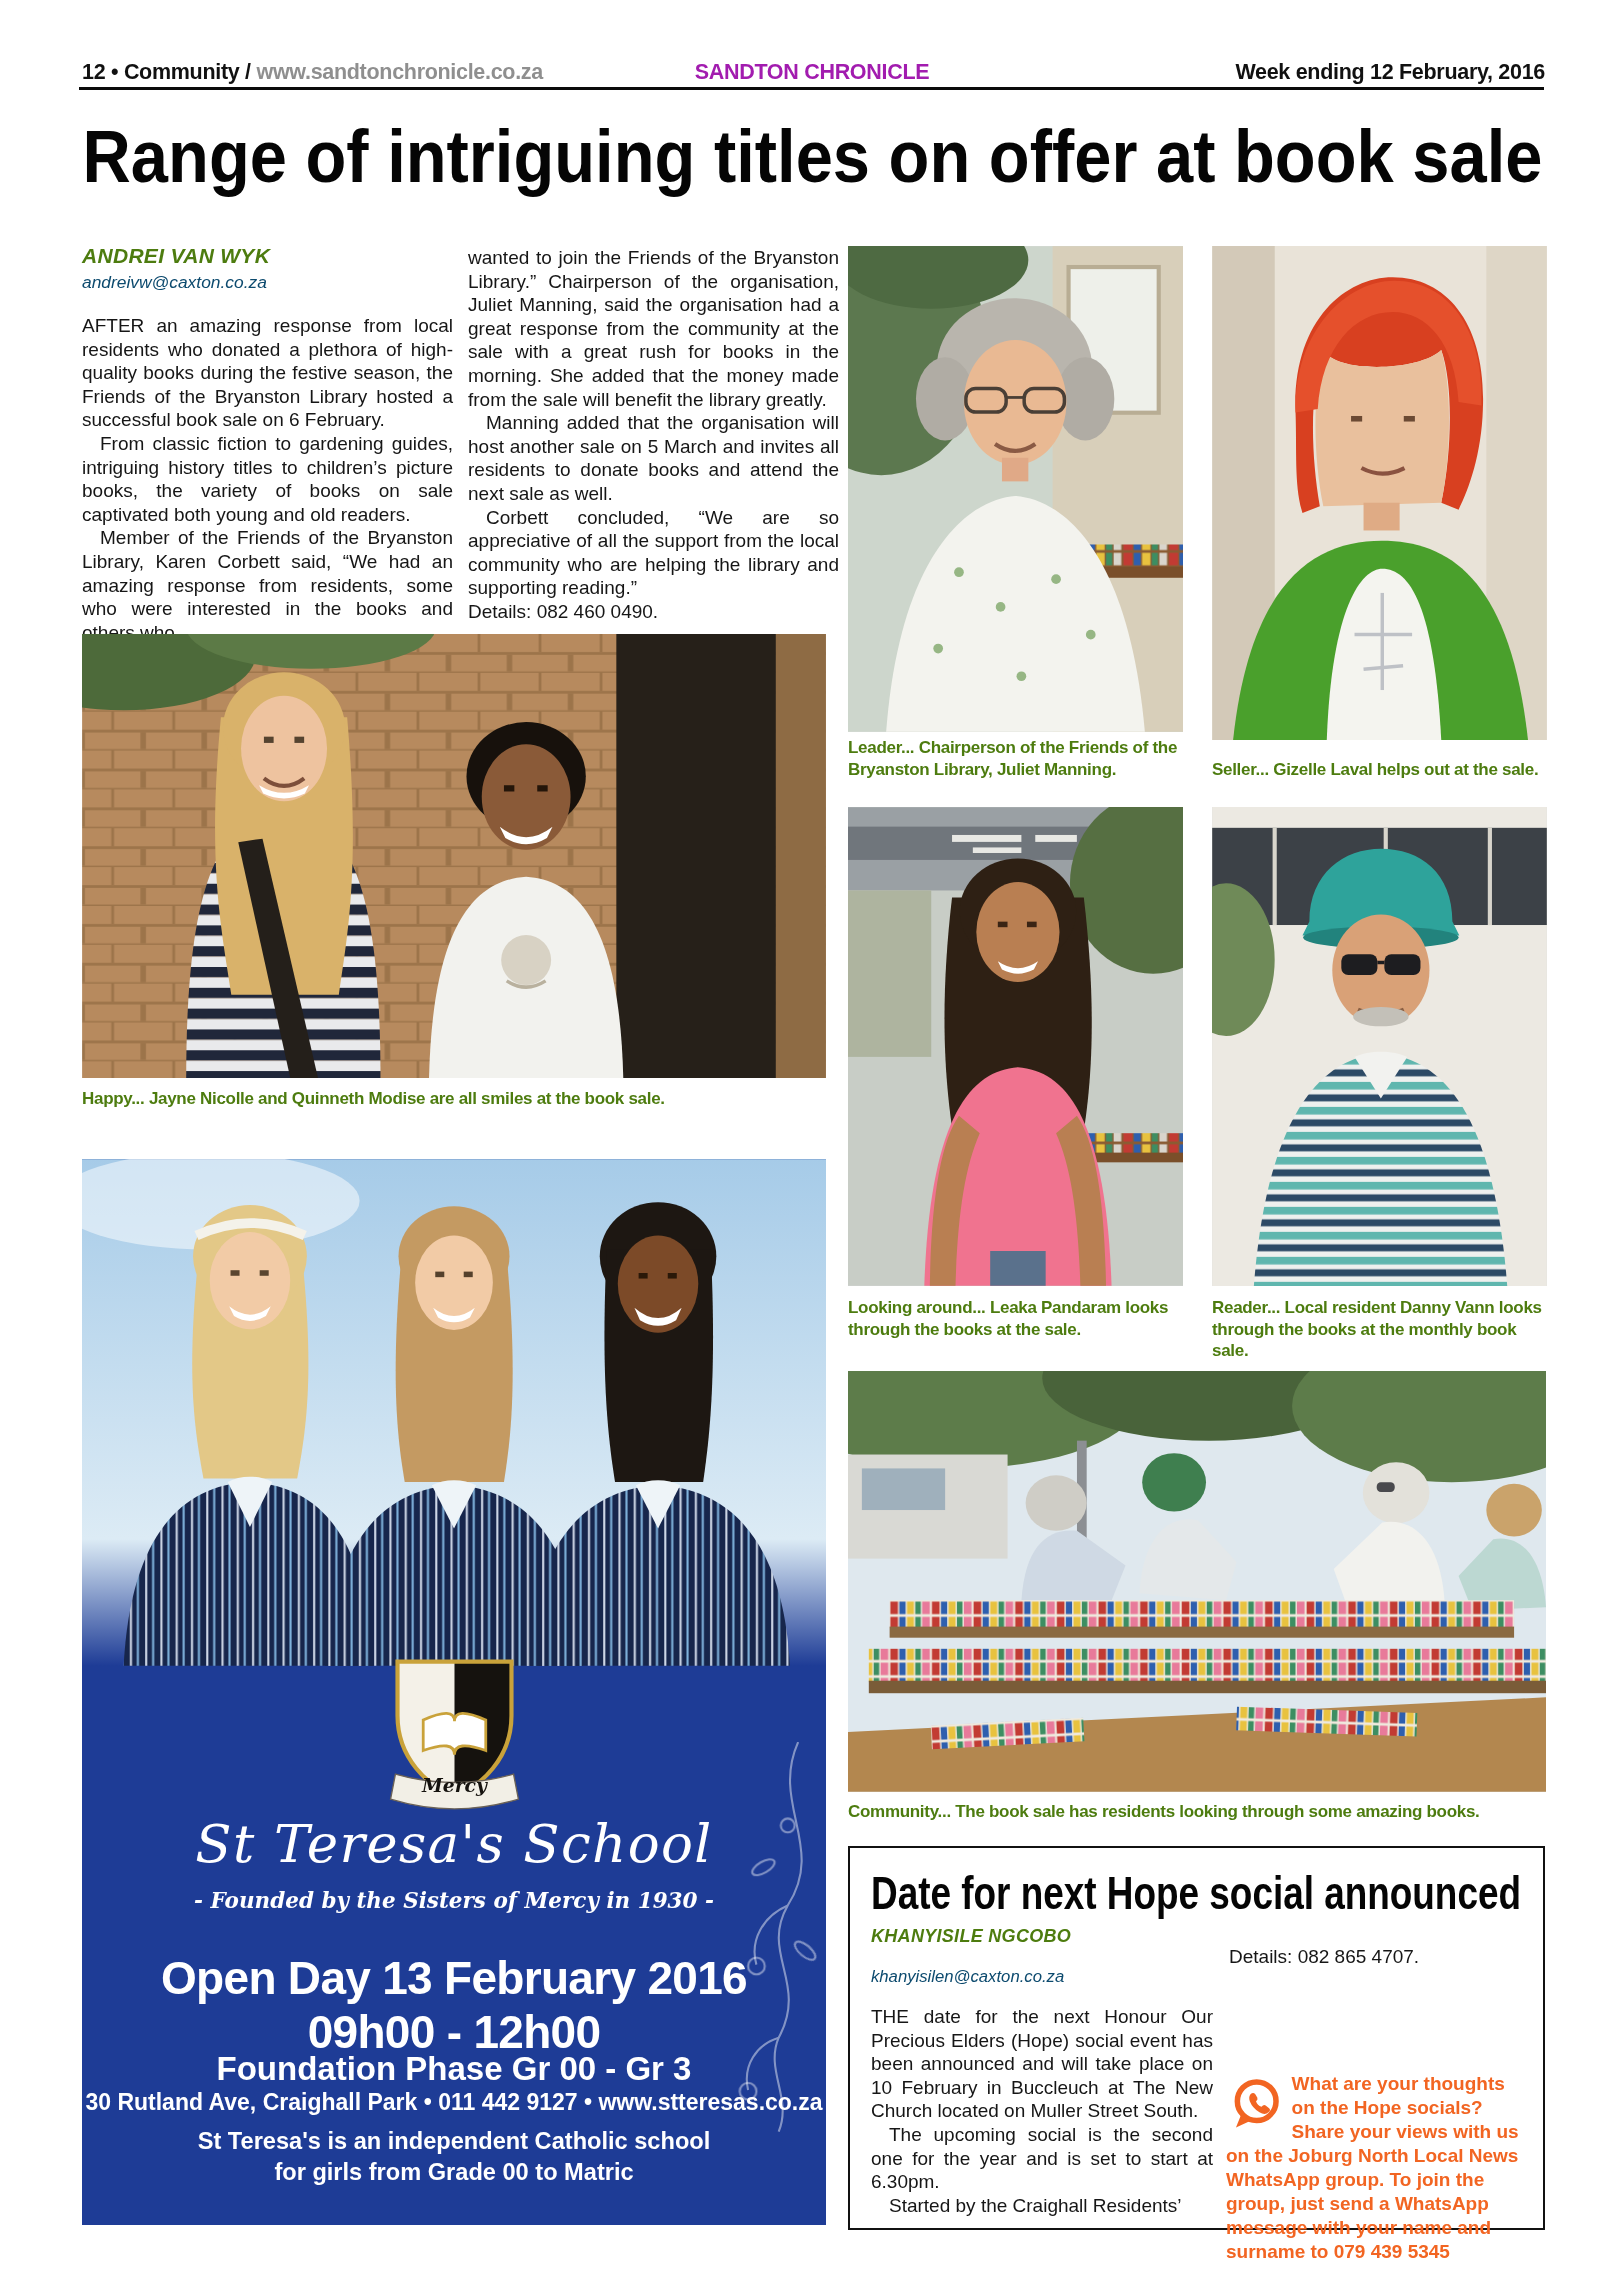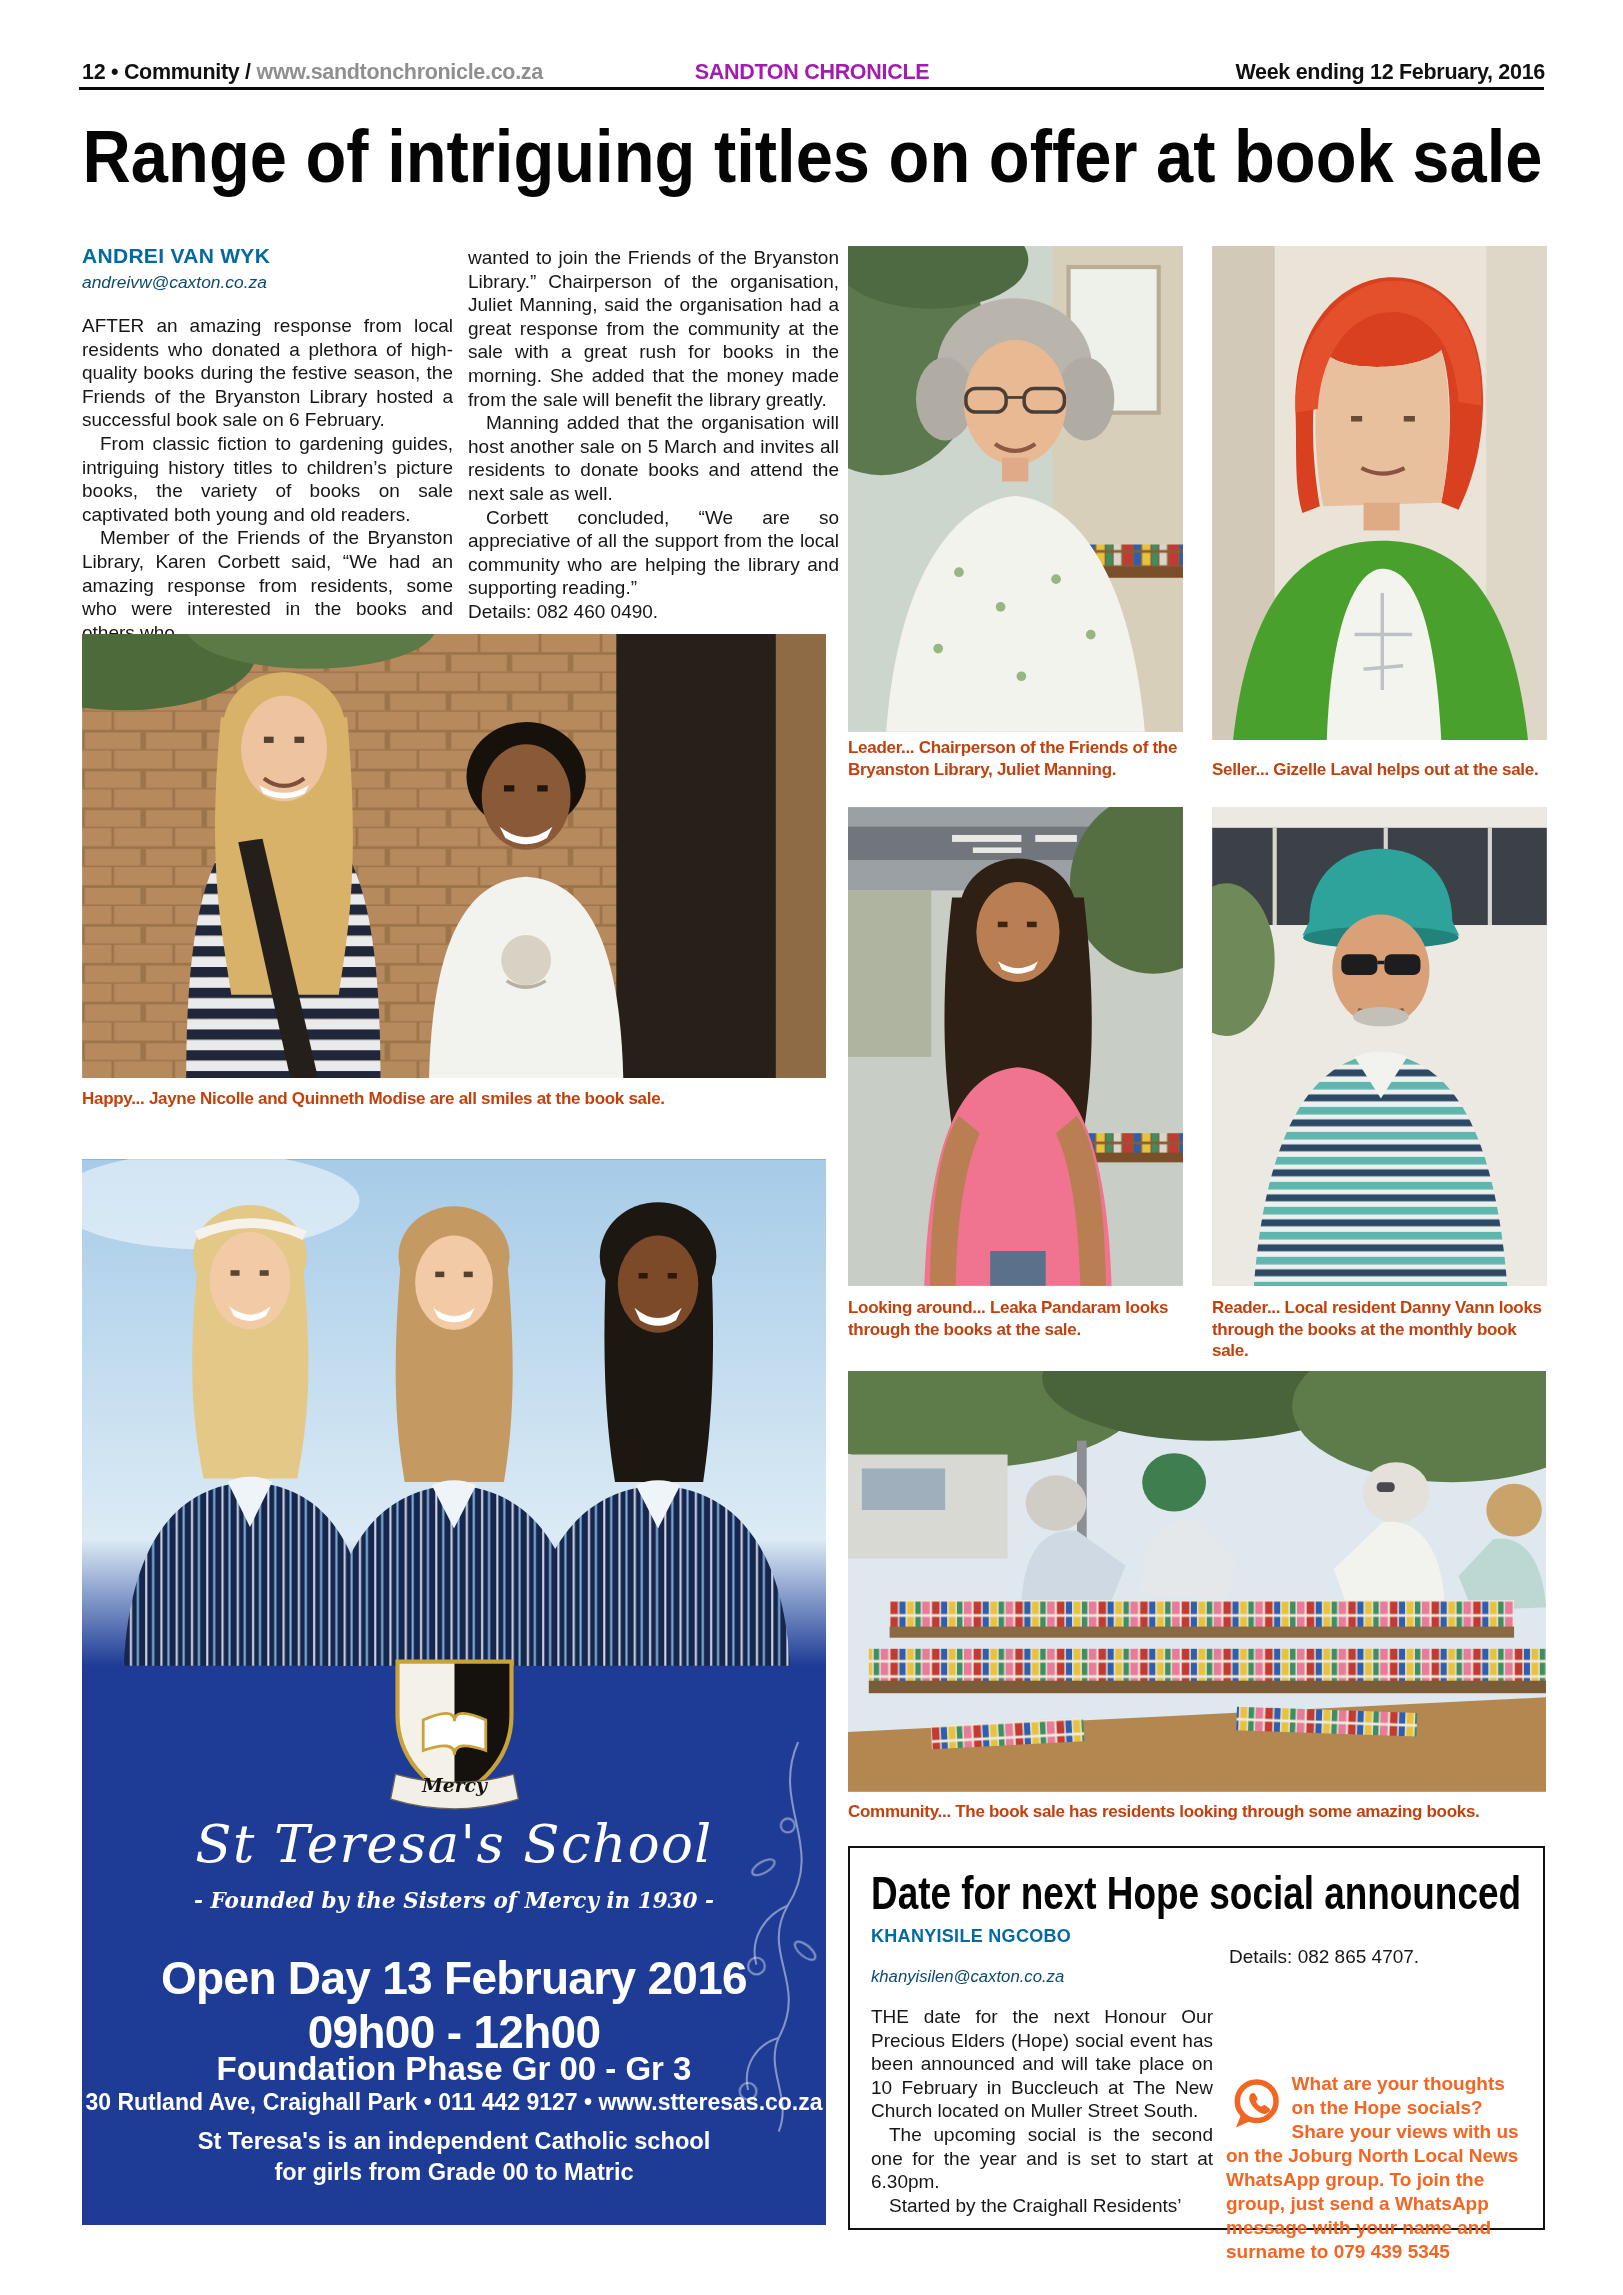--- a/index.html
+++ b/index.html
@@ -7,28 +7,28 @@
         font-family:"Liberation Sans",sans-serif;overflow:hidden;}
   .abs{position:absolute;}
   
   .hdr{font-size:21.5px;font-weight:800;color:#111;letter-spacing:-0.3px;white-space:nowrap;}
   .hdr .url{color:#8f8f8f;}
   .masthead{color:#a21caf;}
   .rule{background:#0a0a0a;}
   
   .headline-svg text{font-family:"Liberation Sans",sans-serif;font-weight:bold;fill:#050505;}
   
-  .author{font-size:21px;font-weight:900;color:#0369a1;letter-spacing:0.3px;}
+  .author{font-size:21px;font-weight:900;color:#4d7c0f;letter-spacing:0.3px;font-style:italic;}
   .email{font-size:17.4px;font-style:italic;color:#0c4a6e;margin-top:4.2px;}
   
   .body-text{font-size:19px;line-height:23.6px;text-align:justify;color:#161616;}
   .body-text p{margin:0;}
   .body-text p.ind{text-indent:18px;}
   
-  .caption{font-weight:700;font-size:17px;line-height:21.5px;color:#c2410c;letter-spacing:-0.3px;}
+  .caption{font-weight:700;font-size:17px;line-height:21.5px;color:#4d7c0f;letter-spacing:-0.3px;}
   .photo{overflow:hidden;background:#ddd;}
   .photo svg{display:block;width:100%;height:100%;}
   
   .ad{background:#1e3c96;}
   .ad .center{width:100%;text-align:center;color:#fff;}
   .script{font-family:"DejaVu Serif",serif;font-style:italic;}
   .ad-school{font-size:53px;letter-spacing:1.4px;}
   .ad-founded{font-size:21.5px;font-weight:bold;}
   .ad-open{font-size:46px;font-weight:800;letter-spacing:-0.7px;margin-top:16px;}
   .ad-phase{font-size:33px;font-weight:800;color:#f9e63f;}

